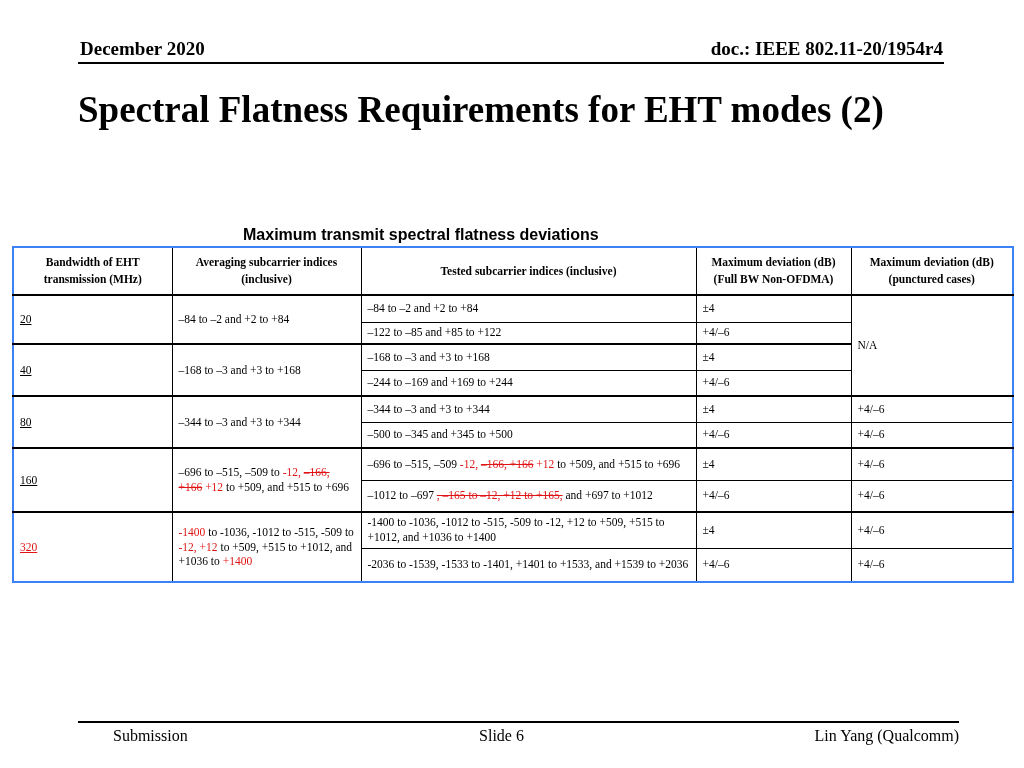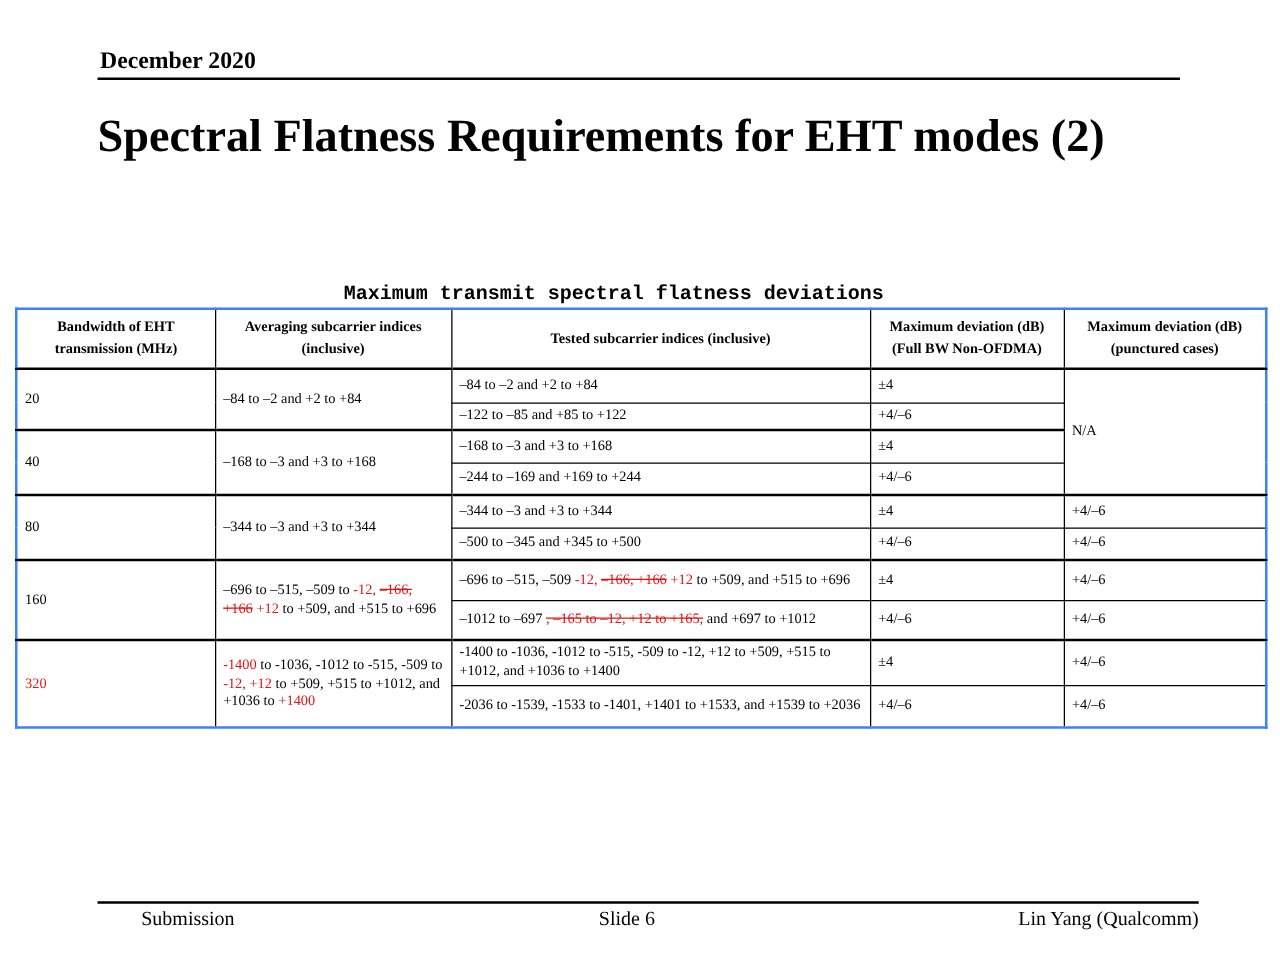--- a/index.html
+++ b/index.html
@@ -25,22 +25,22 @@
     position: absolute; left: 78px; top: 62px;
     width: 866px; height: 2px; background: #000;
   }
   .slide-title {
     position: absolute; left: 78px; top: 88px;
     font-size: 37px; font-weight: bold;
     letter-spacing: 0px; white-space: nowrap;
   }
   .tbl-caption {
     position: absolute; left: 243px; top: 226px;
-    font-family: Liberation Mono, monospace;
-    font-size: 16px; font-weight: bold; margin-left: 32px;
+    font-family: Liberation Sans, sans-serif;
+    font-size: 16px; font-weight: bold;
   }
   table.flat {
     position: absolute; left: 12px; top: 246px;
     width: 1000px;
     border-collapse: collapse;
     table-layout: fixed;
     border: 2px solid #3b82f6;
     font-size: 11.5px;
   }
   table.flat th, table.flat td {
@@ -50,39 +50,40 @@
     text-align: left;
     line-height: 1.3;
     overflow: hidden;
   }
   table.flat thead th {
     font-weight: bold; text-align: center;
     border-bottom: 2px solid #000;
     line-height: 1.45;
   }
   tr.group-start td { border-top: 2px solid #000; }
-  td.bw { text-align: center; vertical-align: middle; }
+  td.bw { text-align: center; vertical-align: middle; text-decoration: underline; }
   td.avg { vertical-align: top; padding-top: 3px; }
   td.na  { vertical-align: top; padding-top: 4px; }
   .red { color: #e01414; }
   .strike { color: #e01414; text-decoration: line-through; }
   .ftr-rule {
     position: absolute; left: 78px; top: 721px;
     width: 881px; height: 2px; background: #000;
   }
   .ftr-sub   { position: absolute; left: 80px;  top: 727px; font-size: 16px; margin-left: 33px; }
   .ftr-slide { position: absolute; left: 0; width: 1003px; top: 727px; font-size: 16px; text-align: center; }
   .ftr-auth  { position: absolute; right: 65px; top: 727px; font-size: 16px; }
 </style>
 </head>
 <body>
 
 <div id="slide">
 
   <div class="hdr-date">December 2020</div>
+  <div class="hdr-doc">doc.: IEEE 802.11-20/1954r4</div>
   <div class="hdr-rule"></div>
 
   <div class="slide-title">Spectral Flatness Requirements for EHT modes (2)</div>
 
   <div class="tbl-caption">Maximum transmit spectral flatness deviations</div>
 
   <table class="flat">
     <colgroup>
       <col style="width:159px">
       <col style="width:189px">

